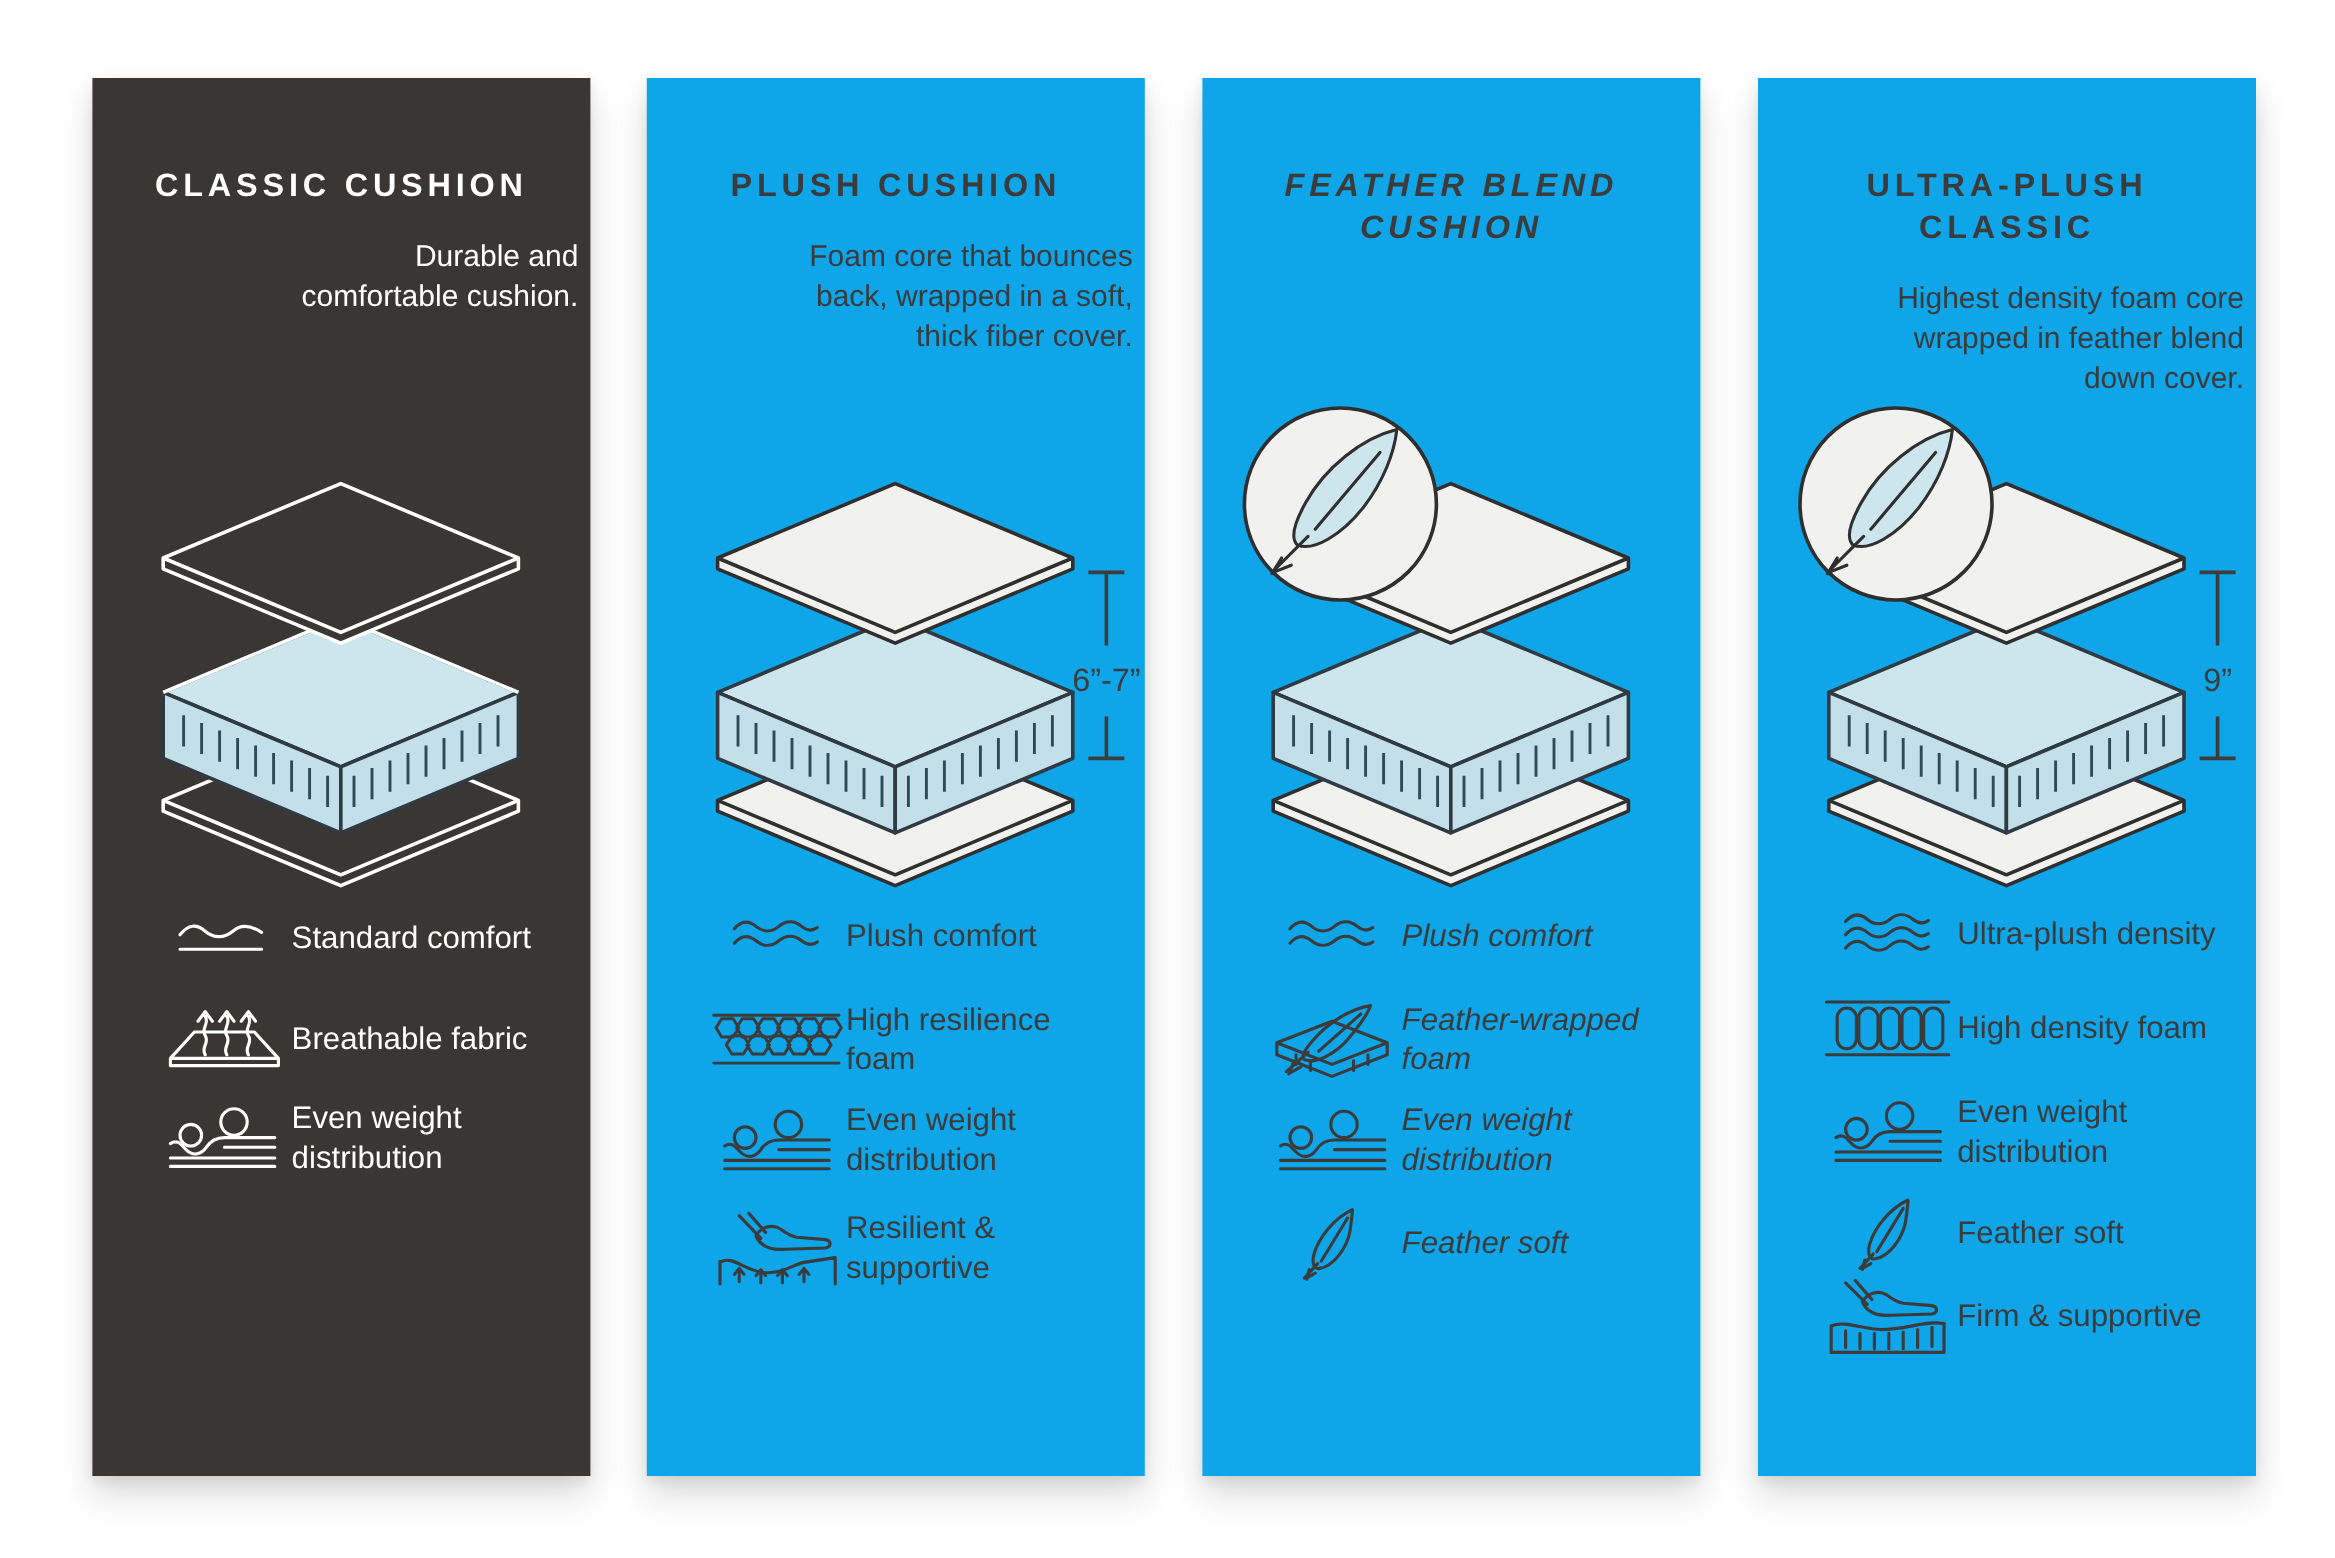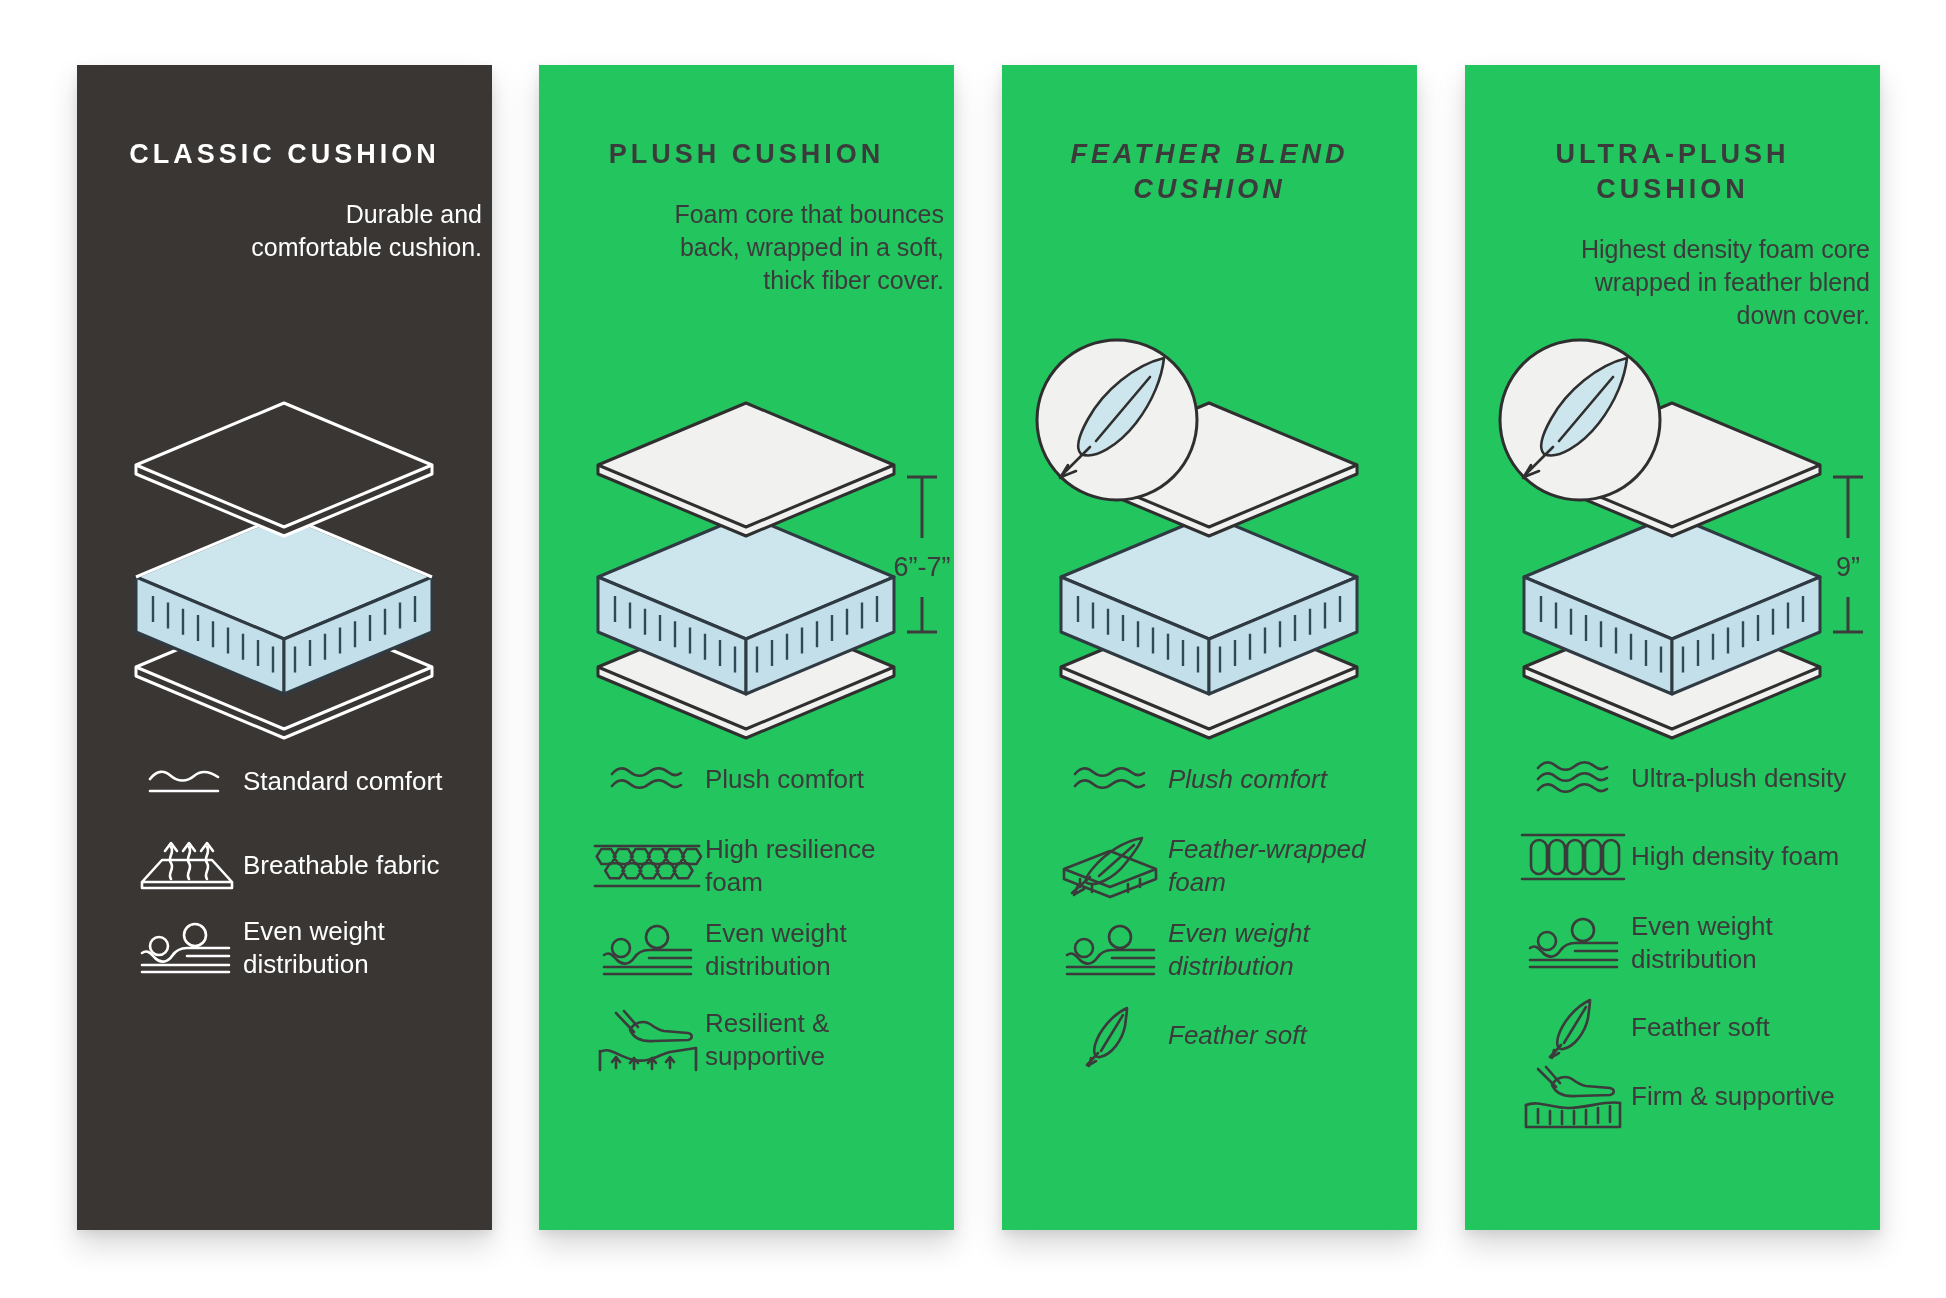--- a/index.html
+++ b/index.html
@@ -7,21 +7,21 @@
     width:1946px; height:1298px; position:relative; overflow:hidden;
     background:#ffffff;
     font-family:"Liberation Sans", sans-serif;
   }
   .panel {
     position:absolute; top:65px; width:415px; height:1165px;
     box-shadow:0 16px 28px rgba(0,0,0,.15), 0 4px 10px rgba(0,0,0,.08);
     margin-left:12px;
   }
   .panel--dark  { background:#3a3634; color:#ffffff; --bg:#3a3634; --line:#ffffff; --ink:#ffffff; }
-  .panel--light { background:#22c55e; color:#3b3b3b; --bg:#f1f1f0; --line:#2f2f2f; --ink:#3b3b3b; }
+  .panel--light { background:#0ea5e9; color:#3b3b3b; --bg:#f1f1f0; --line:#2f2f2f; --ink:#3b3b3b; }
   #panel-0 { left:65px; }
   #panel-1 { left:527px; }
   #panel-2 { left:990px;font-style:italic; }
   #panel-3 { left:1453px; }
 
   .title {
     margin:0; padding-top:72px; text-align:center;
     font-size:27px; font-weight:bold; letter-spacing:4px; line-height:1.3;
     white-space:pre-line;
   }
@@ -236,21 +236,21 @@
           <path class="ic" d="M42,12 L20,48 M6,62 L17,50 M10,55 L8,63 M15,58 L8,62"></path>
         </svg>
       </span>
       <span class="flabel">Feather soft</span>
     </li>
   </ul>
 </section>
 
 <section class="panel panel--light" id="panel-3">
   <h2 class="title">ULTRA-PLUSH
-CUSHION</h2>
+CLASSIC</h2>
   <p class="desc">Highest density foam core
 wrapped in feather blend
 down cover.</p>
 
   <div class="diagram">
     <svg width="415" height="430" viewBox="0 0 415 430">
       <path class="plate" d="M207,270 L355,332 L355,341 L207,403 L59,341 L59,332 Z"></path>
       <path class="edge" d="M59,332 L207,394 L355,332"></path>
       <path class="foam-top" d="M207,180 L355,242 L207,304 L59,242 Z"></path>
       <path class="foam-side" d="M59,242 L207,304 L207,359 L59,297 Z"></path>

